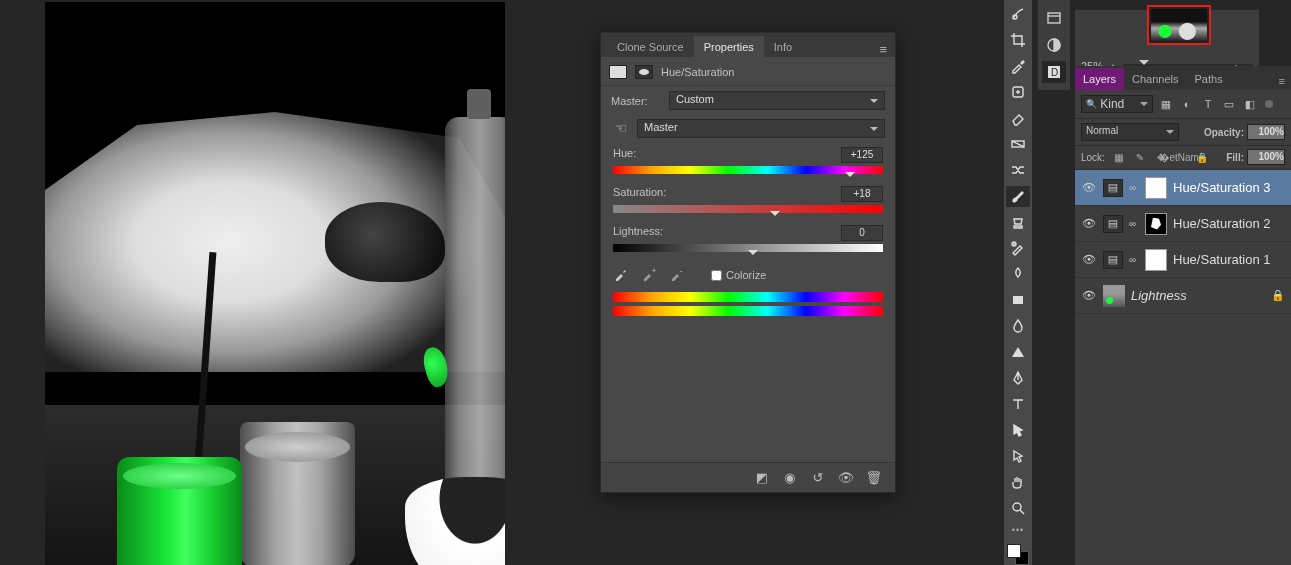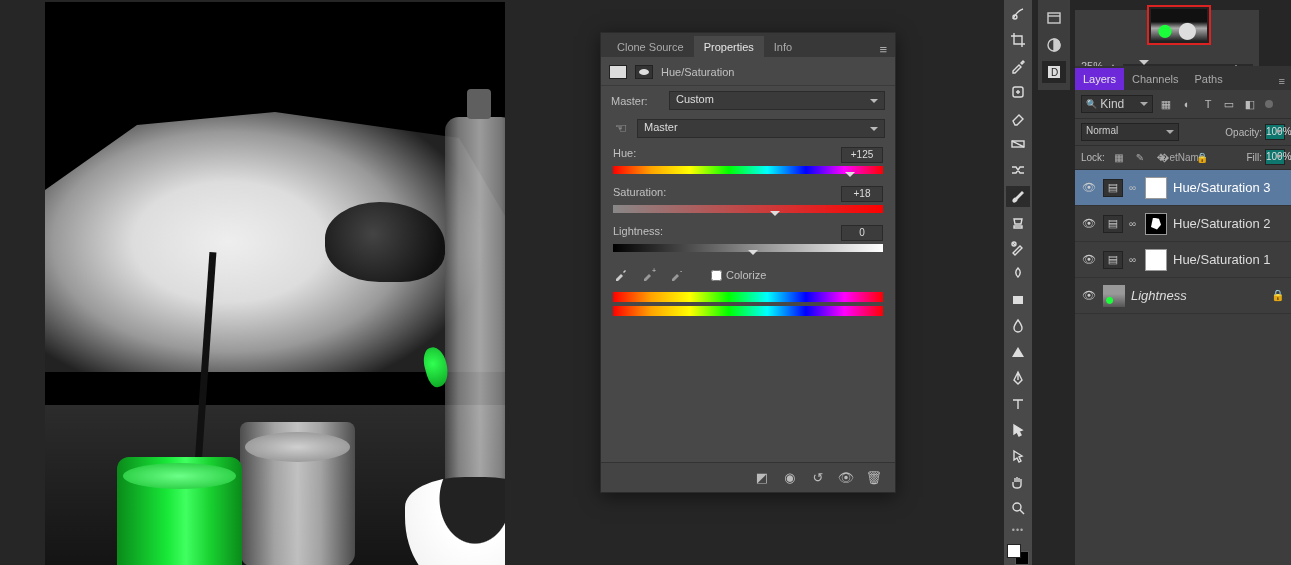--- a/index.html
+++ b/index.html
@@ -95,32 +95,32 @@
       radial-gradient(circle at 65% 70%, #ddd 0 8px, transparent 9px),
       linear-gradient(#111 40%,#aaa 60%,#222 100%);}
   .zoomrow { position:absolute; left:6px; bottom:2px; right:6px; height:16px; display:flex; align-items:center; gap:6px;}
   .zoomrow .ztrack { flex:1; height:4px; background:#2a2a2a; position:relative;}
   .zoomrow .ztrack .zt { position:absolute; left:12%; top:-4px; width:0;height:0;border:5px solid transparent;border-top-color:#ccc;}
   .zoomrow .bigt { position:absolute; right:10px; top:-6px; width:0;height:0;border:7px solid transparent;border-bottom-color:#ccc;}
 
   .layerspanel { position:absolute; left:1075px; top:66px; width:216px; bottom:0; background:#3d3d3d;}
   .lp-tabs { display:flex; height:24px; background:#333; font-size:11px; align-items:flex-end;}
   .lp-tabs .lt { padding:5px 8px; color:#aaa; cursor:pointer;}
-  .lp-tabs .lt.active { background:#6d28d9; color:#e6e6e6;}
+  .lp-tabs .lt.active { background:#701a75; color:#e6e6e6;}
   .lp-tabs .lmenu { margin-left:auto; padding:3px 6px; color:#aaa;}
   .filterrow { display:flex; align-items:center; gap:5px; padding:5px 6px; border-bottom:1px solid #2f2f2f;}
   .kind { flex:0 0 72px; height:18px; background:#333; border:1px solid #222; color:#ccc; font-size:12px; display:flex; align-items:center; padding:0 4px; gap:3px;}
   .kind::before { content:"\1F50D"; font-size:9px; color:#999;}
   .fico { width:16px;height:16px; display:flex;align-items:center;justify-content:center; color:#bbb;}
   .fdot { width:8px;height:8px;border-radius:50%;background:#6b6b6b; margin-left:2px;}
   .blendrow { display:flex; align-items:center; padding:4px 6px; gap:6px; border-bottom:1px solid #2f2f2f;}
   .blend { width:98px; height:18px; background:#333;border:1px solid #222;color:#ccc;font-size:10px;padding:1px 16px 1px 4px;position:relative;}
   .blend::after{content:"";position:absolute;right:4px;top:6px;border:4px solid transparent;border-top-color:#aaa;}
-  .pct { display:flex; align-items:center; gap:3px; margin-left:auto; font-size:10px; color:#bbb;}
-  .pctv { width:20px;height:16px;background:#0f766e;border:1px solid #222;color:#ddd;text-align:right;line-height:14px;position:relative;}
+  .pct { display:flex; align-items:center; gap:3px; margin-left:auto; font-size:10px; color:#bbb;font-weight:bold;}
+  .pctv { width:38px;height:16px;background:#737373;border:1px solid #222;color:#ddd;text-align:right;line-height:14px;position:relative;}
   .pctv::after{content:"";position:absolute;right:2px;top:5px;border:3px solid transparent;border-top-color:#aaa;}
   .lockrow { display:flex; align-items:center; padding:3px 6px 4px; gap:7px; font-size:10px; color:#bbb; border-bottom:1px solid #2f2f2f;}
   .lockico { width:14px;height:14px;display:flex;align-items:center;justify-content:center;color:#aaa;}
 
   .layers { }
   .layer { display:flex; align-items:center; height:36px; padding:0 6px; gap:6px; border-bottom:1px solid #333;}
   .layer.sel { background:#5a7aa0;}
   .layer.sel .lname { color:#fff;}
   .eye { width:16px;height:16px;display:flex;align-items:center;justify-content:center;color:#ccc;}
   .adjico { width:20px;height:18px;background:#333;border:1px solid #222;display:flex;align-items:center;justify-content:center;}

